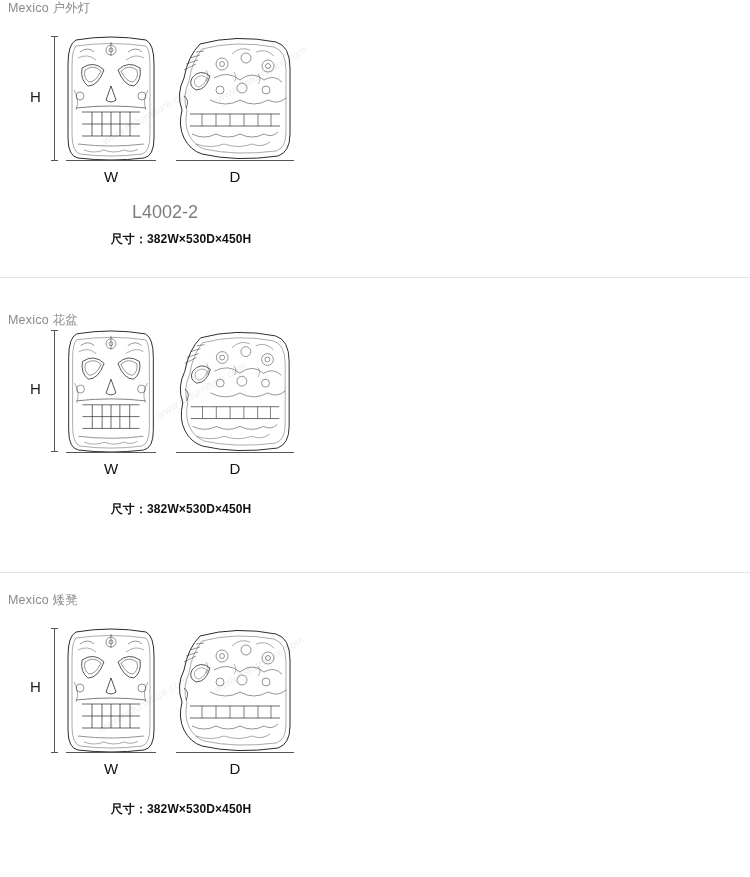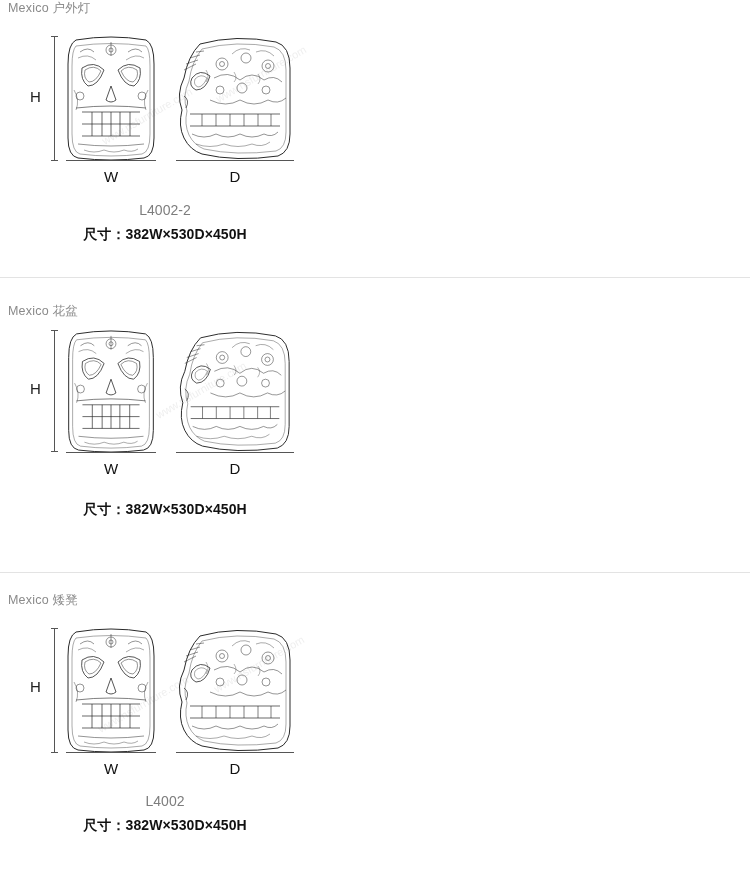--- a/index.html
+++ b/index.html
@@ -73,33 +73,33 @@
     height: 1px;
     background: #555;
   }
   .dim-letter {
     position: absolute;
     font-size: 15px;
     color: #111;
     text-align: center;
   }
   .code {
-    font-size: 14px;
+    font-size: 18px;
     color: #7d7d7d;
     text-align: center;
     width: 330px;
     margin-left: 0px;
   }
   .size {
-    font-size: 14px;
+    font-size: 12px;
     color: #111;
     font-weight: bold;
     text-align: center;
     width: 330px;
-    margin-left: 0px;
+    margin-left: 16px;
     letter-spacing: 0.1px;
   }
   .meta {
     position: relative;
     padding-left: 0;
   }
   .watermark {
     position: absolute;
     color: #efefef;
     font-size: 11px;
@@ -202,21 +202,21 @@
 
     <div class="meta" style="position:absolute; top:202px; left:0;">
       <div class="code">L4002-2</div>
       <div class="size" style="margin-top:8px;">尺寸：382W×530D×450H</div>
     </div>
   </div>
 
   <div class="divider" style="position:absolute; top:277px; left:0;"></div>
 
   <div class="product-block" style="position:absolute; top:296px; left:0;">
-    <div class="block-title" style="position:absolute; top:7px; left:4px;text-align:right;">Mexico 花盆</div>
+    <div class="block-title" style="position:absolute; top:16px; left:4px;text-align:right;">Mexico 花盆</div>
 
     <div class="diagram-area" style="position:absolute; top:26px; left:0;">
       <div class="watermark" style="top:62px; left:150px;">www.nsfurniture.com</div>
 
       <div class="h-label" style="top:58px;">H</div>
       <div class="h-bar" style="top:8px; height:122px;"></div>
       <div class="h-tick" style="top:8px;"></div>
       <div class="h-tick" style="top:129px;"></div>
 
       <svg class="sketch" style="top:6px; left:66px;" width="90" height="126" viewBox="0 0 90 128">
@@ -358,18 +358,17 @@
       </svg>
 
       <div class="underline" style="top:136px; left:66px; width:90px;"></div>
       <div class="underline" style="top:136px; left:176px; width:118px;"></div>
 
       <div class="dim-letter" style="top:144px; left:66px; width:90px;">W</div>
       <div class="dim-letter" style="top:144px; left:176px; width:118px;">D</div>
     </div>
 
     <div class="meta" style="position:absolute; top:203px; left:0;">
-      <div class="code">L4002</div>
       <div class="size" style="margin-top:8px;">尺寸：382W×530D×450H</div>
     </div>
   </div>
 
 </div>
 
 </body></html>

